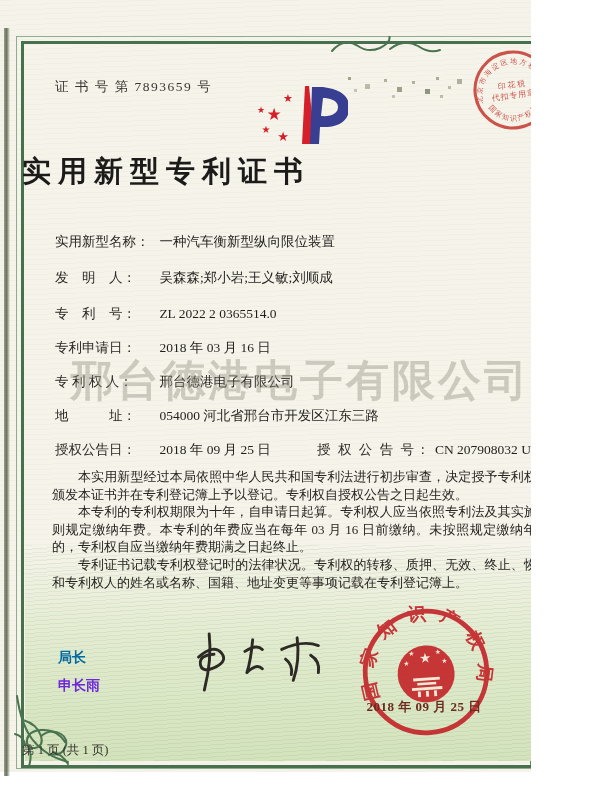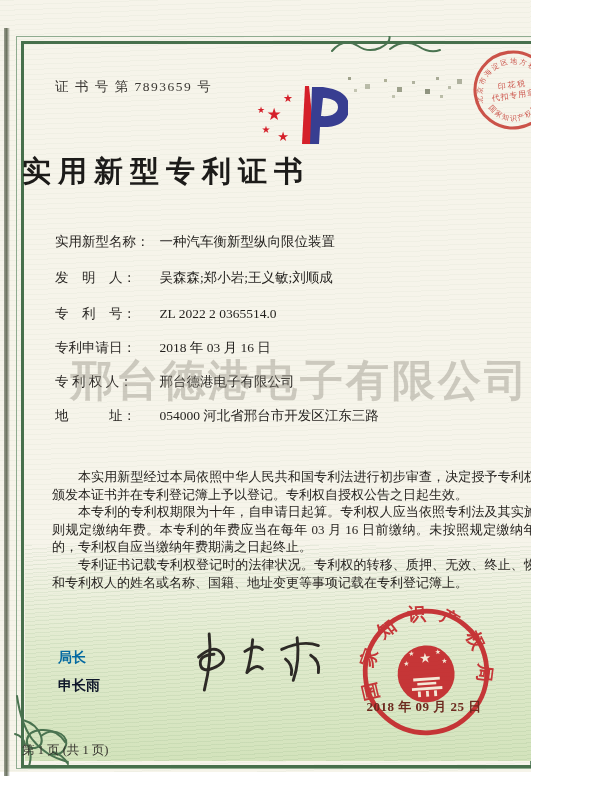--- a/index.html
+++ b/index.html
@@ -35,21 +35,21 @@
   .grant-col .lbl2{letter-spacing:2px;}
 
   .watermark{left:20px;top:352px;width:560px;text-align:center;font-size:43px;font-weight:700;
       letter-spacing:3px;color:rgba(143,138,124,0.40);z-index:4;pointer-events:none;}
 
   .paras{position:absolute;left:52px;top:468px;width:498px;z-index:3;
       font-size:13px;line-height:17.6px;text-align:justify;color:#272421;}
   .paras p{margin:0;text-indent:2em;}
 
   .signer-title{left:58px;top:649px;font-size:14px;font-weight:700;color:#0369a1;z-index:3;}
-  .signer-name{left:58px;top:677px;font-size:14px;font-weight:700;color:#0f172a;z-index:3;}
+  .signer-name{left:58px;top:677px;font-size:14px;font-weight:700;color:#6d28d9;z-index:3;}
   .signature-svg{position:absolute;left:185px;top:626px;width:145px;height:72px;z-index:4;}
 
   .footer{left:22px;top:742px;width:556px;text-align:left;font-size:12.5px;color:#35322d;z-index:5;}
 
   
   .main-seal{position:absolute;left:350px;top:596px;width:152px;height:152px;z-index:5;
       opacity:.92;transform:rotate(-4deg);}
   .seal-date{position:absolute;left:356px;top:698px;width:136px;text-align:center;z-index:6;
       font-size:13px;font-weight:600;letter-spacing:0.5px;color:#6d2a1f;white-space:nowrap;}
   .tax-seal{position:absolute;left:460px;top:37px;width:106px;height:106px;z-index:5;
@@ -118,20 +118,28 @@
     <span class="lbl">专利申请日：</span>
     <span class="val">2018 年 03 月 16 日</span>
   </div>
   <div class="row" style="top:373px">
     <span class="lbl">专 利 权 人：</span>
     <span class="val">邢台德港电子有限公司</span>
   </div>
   <div class="row" style="top:407px">
     <span class="lbl">地　　　址：</span>
     <span class="val">054000  河北省邢台市开发区江东三路</span>
+  </div>
+  <div class="row" style="top:441px">
+    <span class="lbl">授权公告日：</span>
+    <span class="val">2018 年 09 月 25 日</span>
+    <span class="grant-col">
+      <span class="lbl2">授 权 公 告 号：</span>
+      <span class="val">CN 207908032 U</span>
+    </span>
   </div>
 
   <div class="txt watermark">邢台德港电子有限公司</div>
 
   <div class="paras">
     <p>本实用新型经过本局依照中华人民共和国专利法进行初步审查，决定授予专利权，颁发本证书并在专利登记簿上予以登记。专利权自授权公告之日起生效。</p>
     <p>本专利的专利权期限为十年，自申请日起算。专利权人应当依照专利法及其实施细则规定缴纳年费。本专利的年费应当在每年 03 月 16 日前缴纳。未按照规定缴纳年费的，专利权自应当缴纳年费期满之日起终止。</p>
     <p>专利证书记载专利权登记时的法律状况。专利权的转移、质押、无效、终止、恢复和专利权人的姓名或名称、国籍、地址变更等事项记载在专利登记簿上。</p>
   </div>
 

